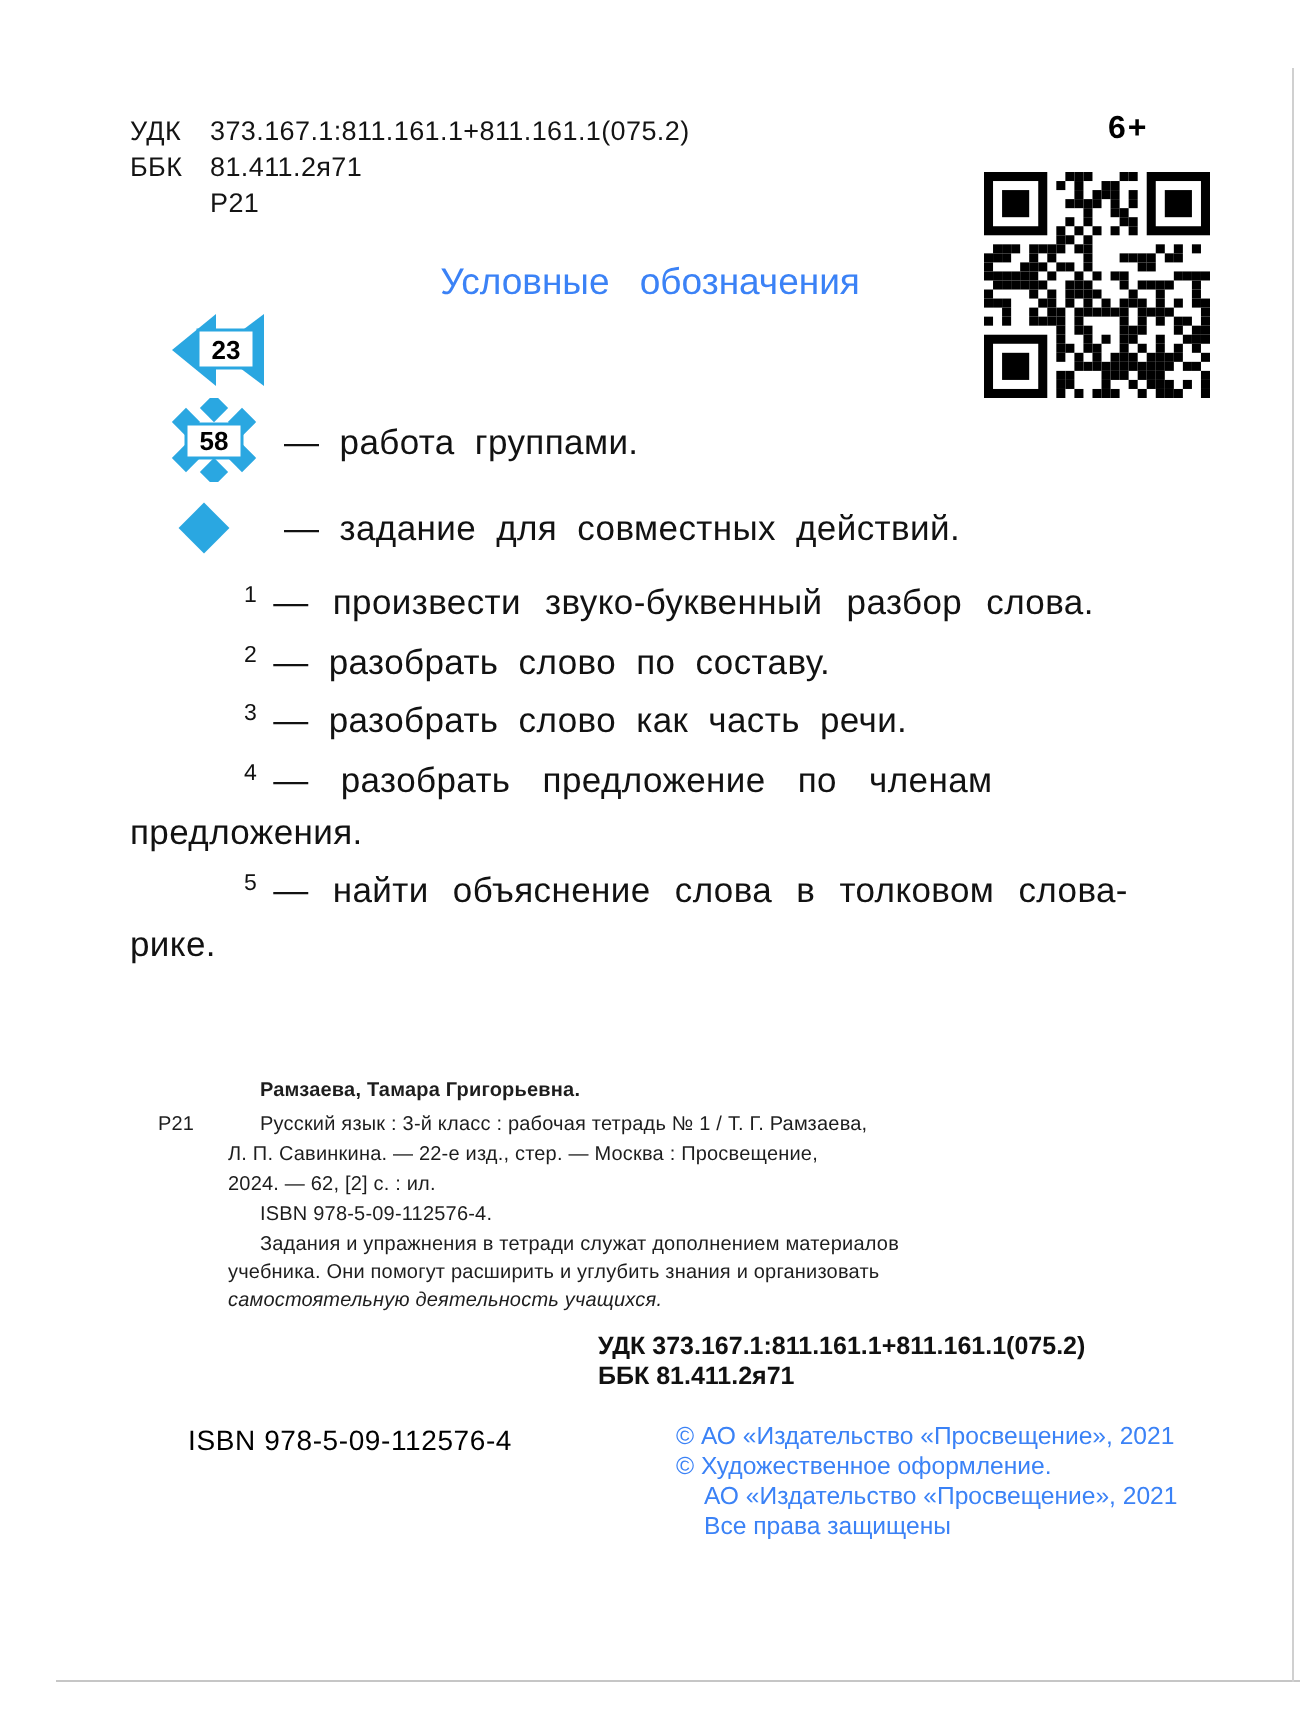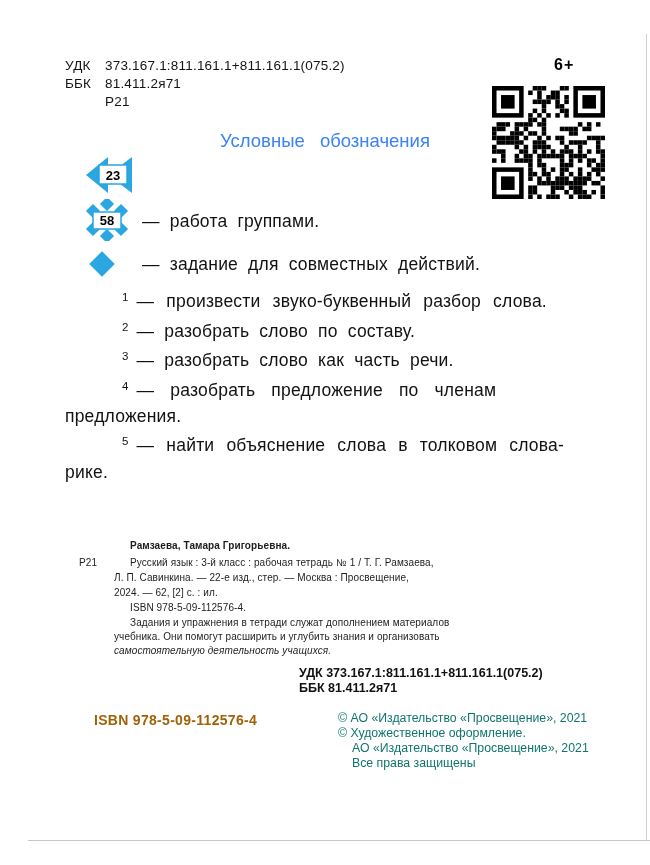--- a/index.html
+++ b/index.html
@@ -20,22 +20,22 @@
 
   .legend-text { font-size:17.5px; word-spacing:5px; letter-spacing:0.2px; color:#121212; white-space:nowrap; }
   .legend-text.wider { word-spacing:11px; }
   .legend-text.wide { word-spacing:7px; }
   .fn-sup { display:inline-block; transform:translateY(-6px); font-size:11.5px; margin-right:8px; color:#121212; }
 
   .imprint { font-size:10px; letter-spacing:0.1px; color:#1d1d1d; white-space:nowrap; }
   .imprint.bold { font-weight:bold; }
   .imprint-small-bold { font-size:12.5px; font-weight:bold; color:#111; white-space:nowrap; }
 
-  .isbn-bottom { font-size:14px; font-weight:bold; color:#a16207; letter-spacing:0.3px;padding-left:27px; }
-  .copyright { font-size:12.3px; color:#0f766e; white-space:nowrap; }
+  .isbn-bottom { font-size:14px; font-weight:normal; color:#000000; letter-spacing:0.3px;padding-left:27px; }
+  .copyright { font-size:12.3px; color:#3b82f6; white-space:nowrap; }
 
   .edge { background:#c6c6c6; }
 </style>
 </head>
 <body>
 
 <div class="page">
 
   <div class="abs top-meta" style="left:65px; top:58px;">
     <span class="meta-label">УДК</span><span>373.167.1:811.161.1+811.161.1(075.2)</span>

